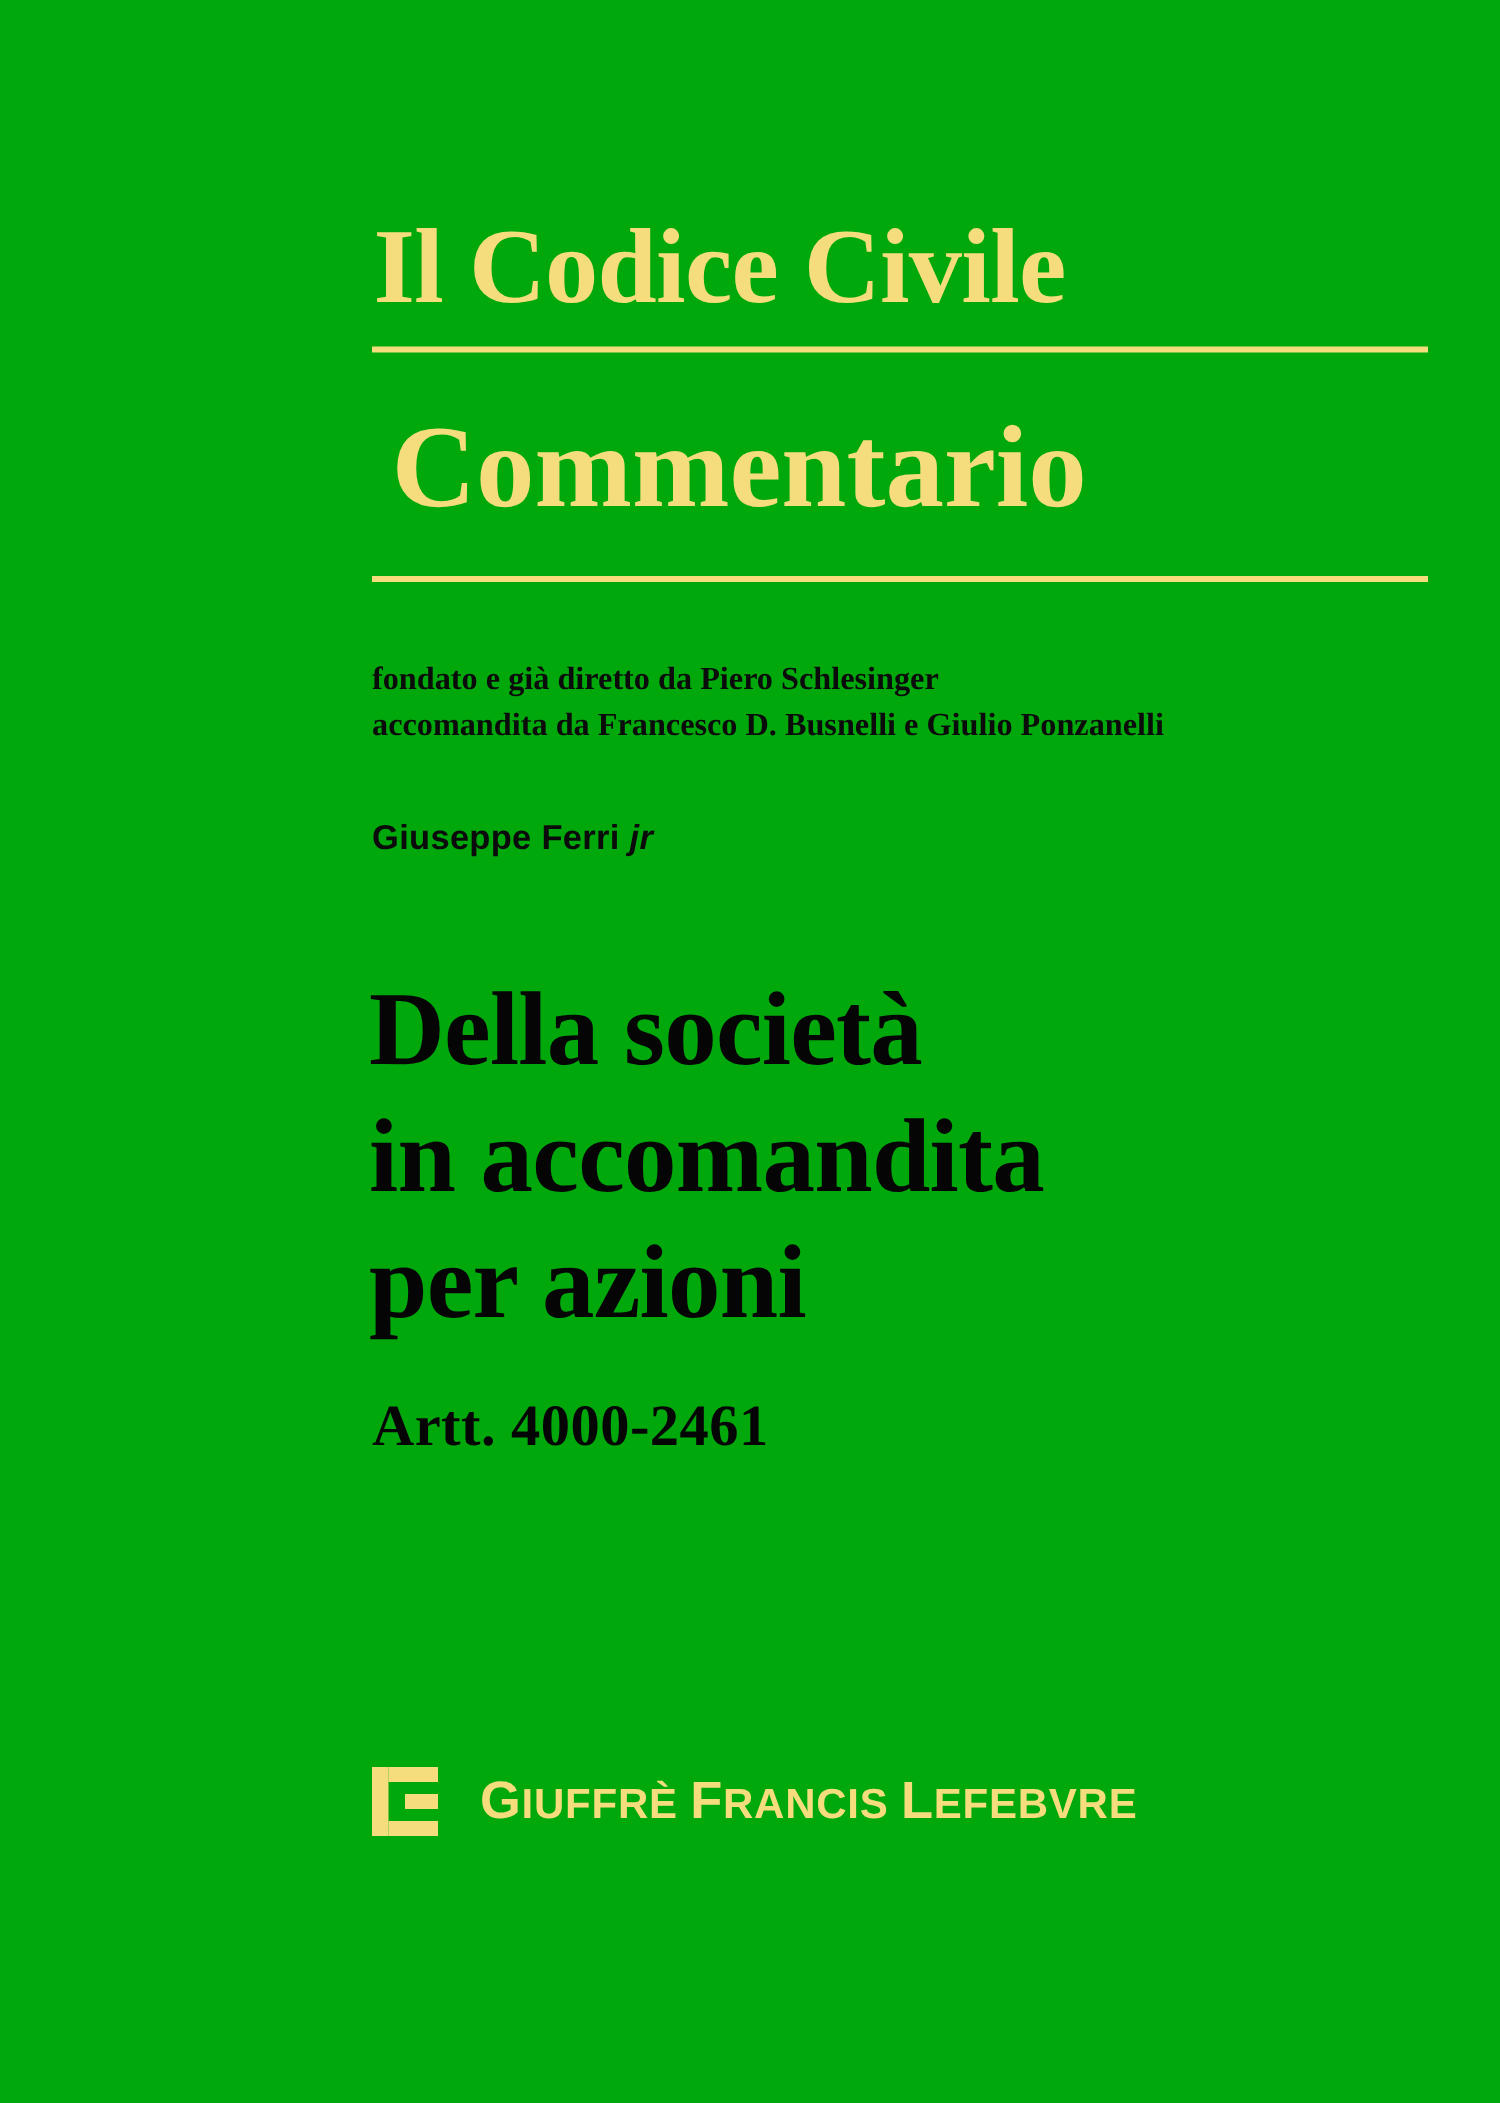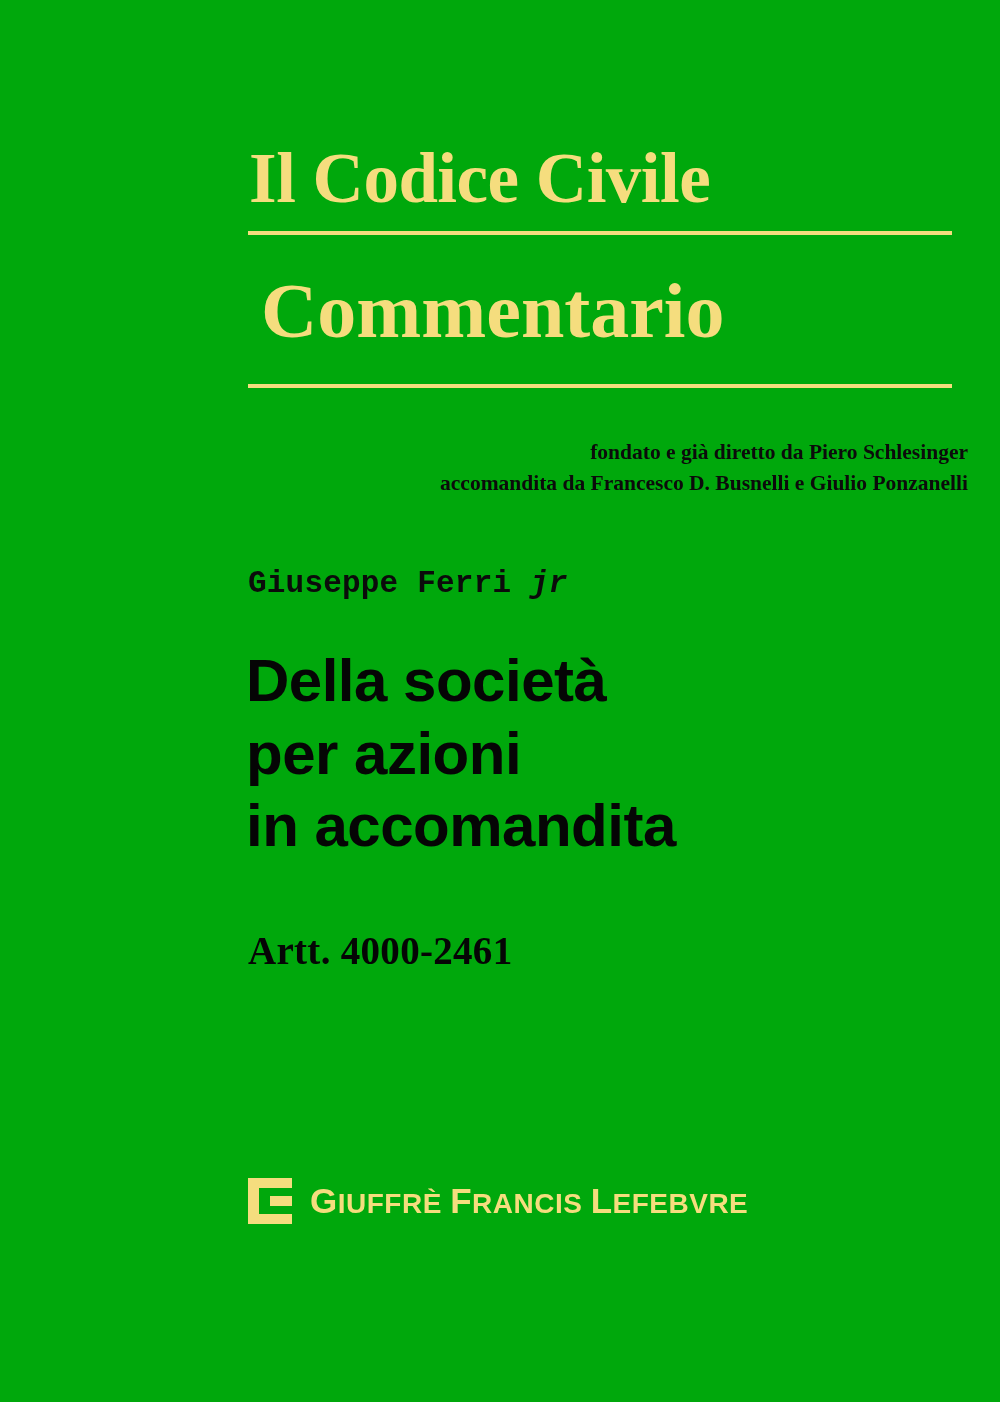--- a/index.html
+++ b/index.html
@@ -54,47 +54,46 @@
   .credits {
     position: absolute;
     left: 248px;
     top: 437px;
     width: 720px;
     color: #0b0b0b;
     font-family: "Liberation Serif", serif;
     font-weight: bold;
     font-size: 21.5px;
     line-height: 1.42;
-    text-align: right;
   }
   .credits div {
     white-space: nowrap;
   }
   .author {
     position: absolute;
     left: 248px;
-    top: 566px;
+    top: 545px;
     color: #0b0b0b;
-    font-family: Liberation Mono, monospace;
+    font-family: Liberation Sans, sans-serif;
     font-weight: bold;
-    font-size: 31px;
+    font-size: 23px;
     letter-spacing: 0.2px;
   }
   .author .jr {
     font-style: italic;
   }
   .book-title {
     position: absolute;
     left: 246px;
     top: 645px;
     width: 720px;
     color: #050505;
-    font-family: Liberation Sans, sans-serif;
+    font-family: Liberation Serif, serif;
     font-weight: bold;
-    font-size: 60px;
+    font-size: 70px;
     line-height: 1.21;
     letter-spacing: -0.5px;
   }
   .book-title .line {
     white-space: nowrap;
   }
   .articles {
     position: absolute;
     left: 248px;
     top: 928px;
@@ -103,21 +102,21 @@
     font-weight: bold;
     font-size: 39px;
     letter-spacing: 0.3px;
   }
   .publisher {
     position: absolute;
     left: 248px;
     top: 1178px;
     display: flex;
     align-items: center;
-    gap: 18px;
+    gap: 28px;
   }
   .publisher-mark {
     width: 44px;
     height: 46px;
     position: relative;
     flex: 0 0 auto;
   }
   .publisher-mark .bar {
     position: absolute;
     background: #f5dd7e;
@@ -155,22 +154,22 @@
     <div>accomandita da Francesco D. Busnelli e Giulio Ponzanelli</div>
   </div>
 
   <div class="author">
     <span>Giuseppe Ferri</span>
     <span class="jr">jr</span>
   </div>
 
   <div class="book-title">
     <div class="line">Della società</div>
+    <div class="line">in accomandita</div>
     <div class="line">per azioni</div>
-    <div class="line">in accomandita</div>
   </div>
 
   <div class="articles">Artt. 4000-2461</div>
 
   <div class="publisher">
     <div class="publisher-mark">
       <div class="bar pm-left"></div>
       <div class="bar pm-top"></div>
       <div class="bar pm-bottom"></div>
       <div class="bar pm-mid"></div>

